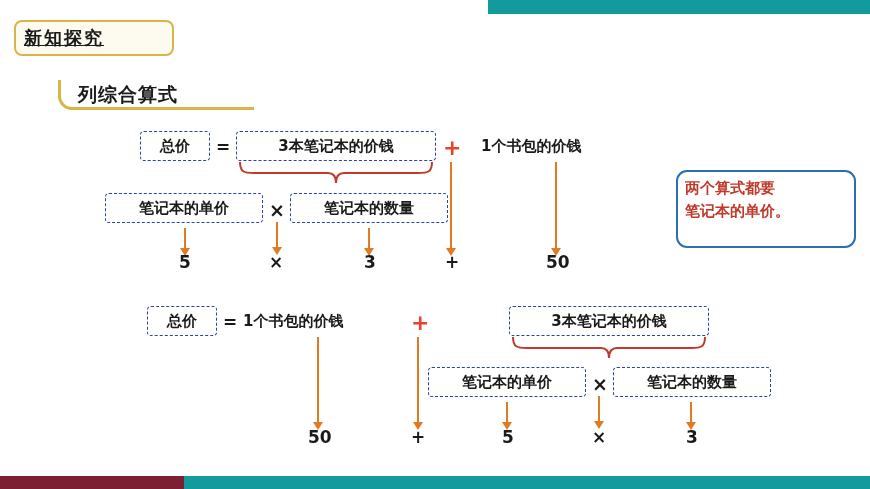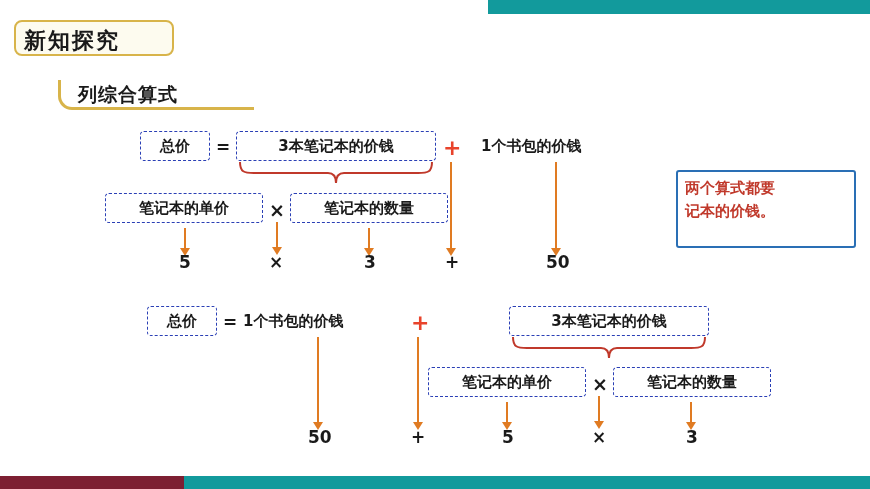--- a/index.html
+++ b/index.html
@@ -33,23 +33,24 @@
   .chip{
     position:absolute;left:14px;top:20px;
     width:160px;height:36px;
     border:2px solid #d8b44a;
     border-radius:8px;
     background:#fdfbef;
     box-sizing:border-box;
   }
   .chip-text{
     position:absolute;left:24px;top:26px;
-    font-size:22px;font-weight:bold;color:#1a1a1a;
+    font-size:18px;font-weight:bold;color:#1a1a1a;
     letter-spacing:2px;
     font-family:"DejaVu Sans",sans-serif;
+    text-decoration:underline;
   }
 
   
   .subchip{
     position:absolute;left:58px;top:80px;
     width:196px;height:30px;
     border-bottom:3px solid #d8b44a;
     border-left:3px solid #d8b44a;
     border-radius:0 0 0 14px;
     box-sizing:border-box;
@@ -107,21 +108,21 @@
   }
 
   
   .brace{position:absolute;}
 
   
   .note{
     position:absolute;left:676px;top:170px;
     width:180px;height:78px;
     border:2px solid #2a6fb5;
-    border-radius:3px;
+    border-radius:11px;
     background:#ffffff;
     box-sizing:border-box;
     padding:5px 7px;
     font-family:"DejaVu Sans",sans-serif;
     font-size:15px;
     font-weight:bold;
     color:#c0392b;
     line-height:23px;
     letter-spacing:0px;
   }
@@ -184,21 +185,21 @@
 </div>
 
 <div class="txt num" style="left:179px;top:252px;">5</div>
 <div class="txt num" style="left:269px;top:252px;">×</div>
 <div class="txt num" style="left:364px;top:252px;">3</div>
 <div class="txt num" style="left:445px;top:252px;">+</div>
 <div class="txt num" style="left:546px;top:252px;">50</div>
 
 <div class="note">
   <div>两个算式都要</div>
-  <div>记本的价钱。</div>
+  <div>笔记本的单价。</div>
 </div>
 
 <div class="dbox" style="left:147px;top:306px;width:70px;height:30px;">
   <span>总价</span>
 </div>
 <div class="txt op" style="left:223px;top:312px;">=</div>
 <div class="txt" style="left:243px;top:312px;font-size:15px;">1个书包的价钱</div>
 <div class="txt op red" style="left:411px;top:310px;font-size:22px;">+</div>
 <div class="dbox" style="left:509px;top:306px;width:200px;height:30px;">
   <span>3本笔记本的价钱</span>

